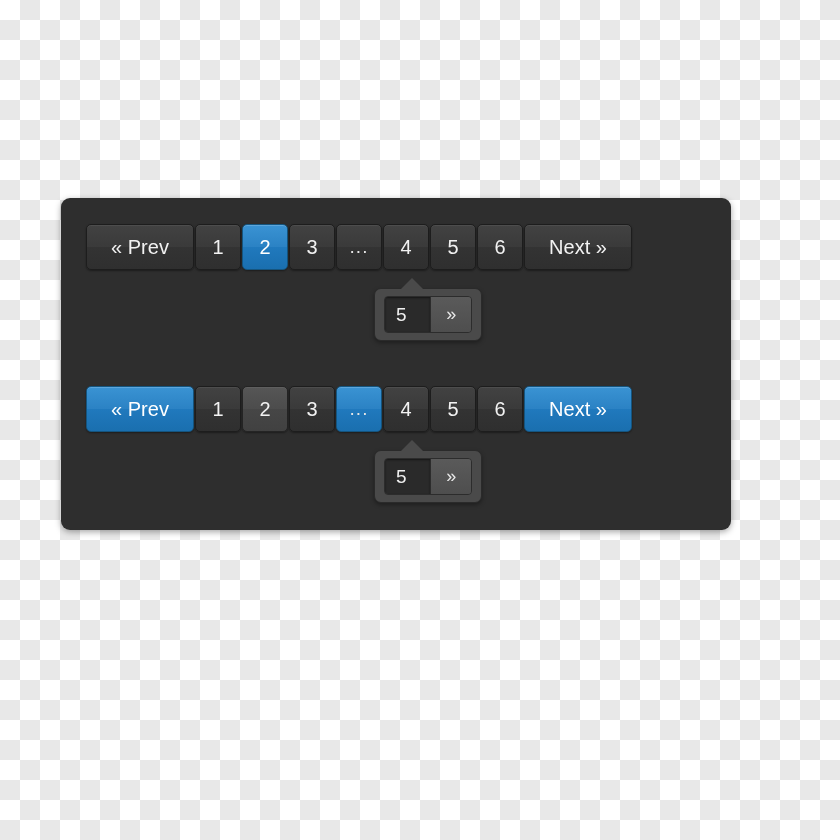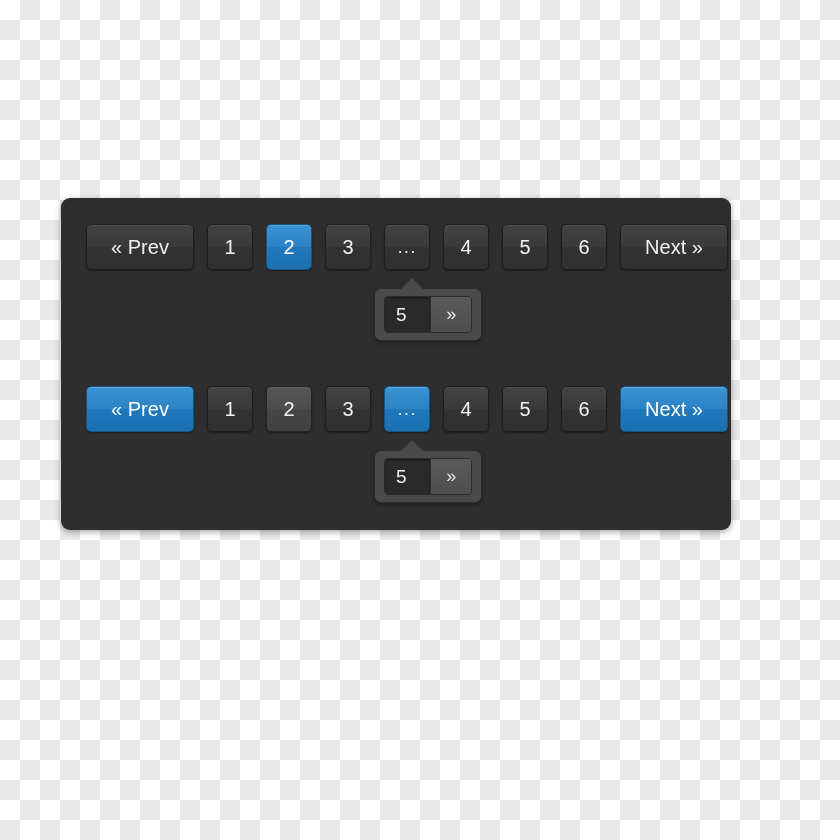--- a/index.html
+++ b/index.html
@@ -32,21 +32,21 @@
     background: #2e2e2e;
     border-radius: 9px;
     box-shadow: 0 2px 6px rgba(0,0,0,0.35);
   }
 
   
   .pager {
     position: absolute;
     display: flex;
     align-items: flex-start;
-    gap: 13px;
+    gap: 1px;
   }
   #pager-row-1 { left: 25px; top: 26px; }
   #pager-row-2 { left: 25px; top: 188px; }
 
   .pg-btn {
     height: 46px;
     min-width: 46px;
     box-sizing: border-box;
     border: 1px solid #1d1d1d;
     border-radius: 5px;

